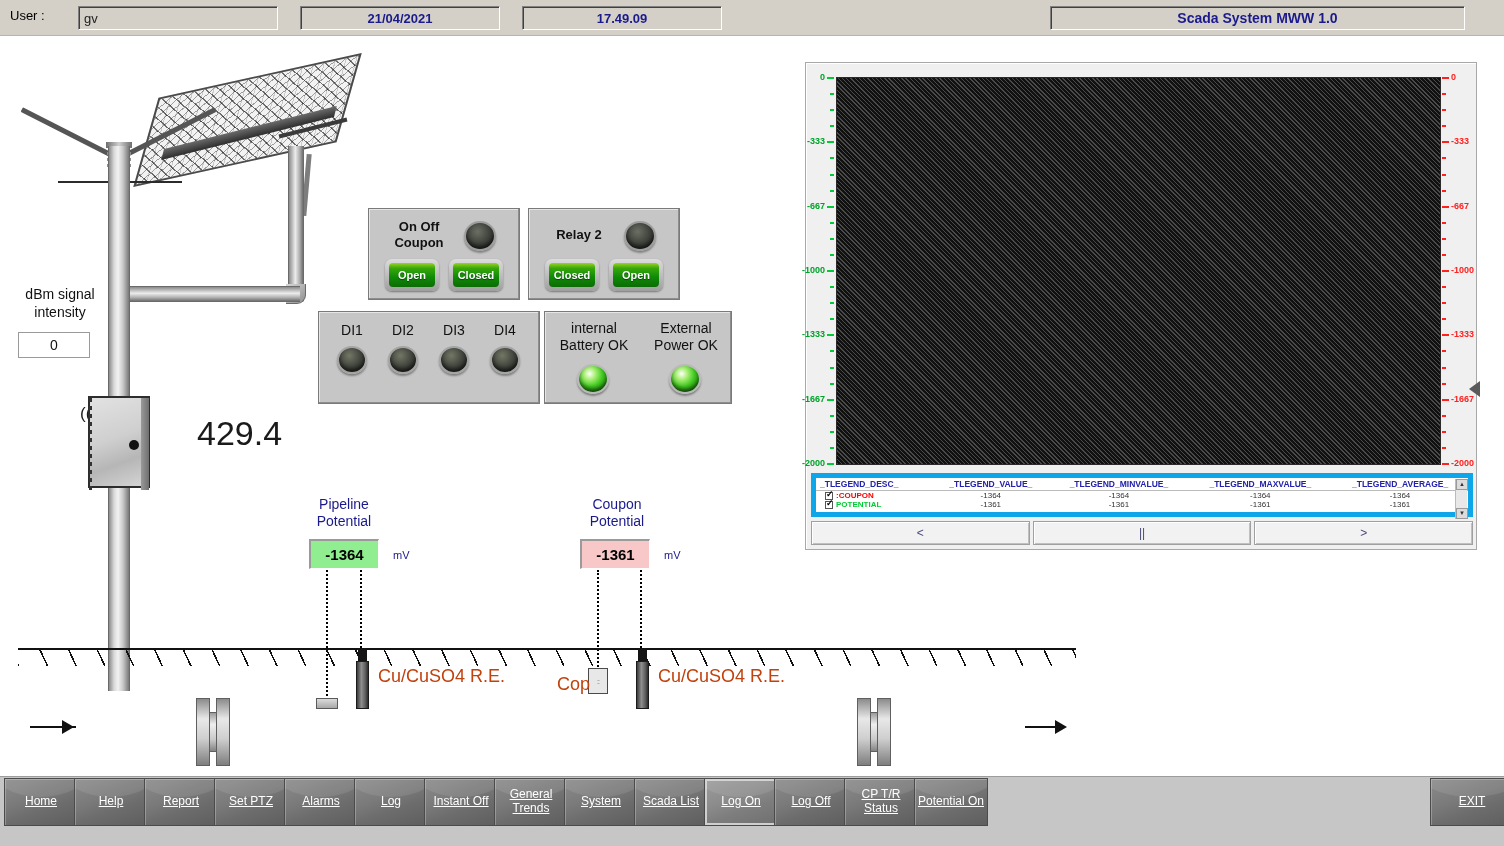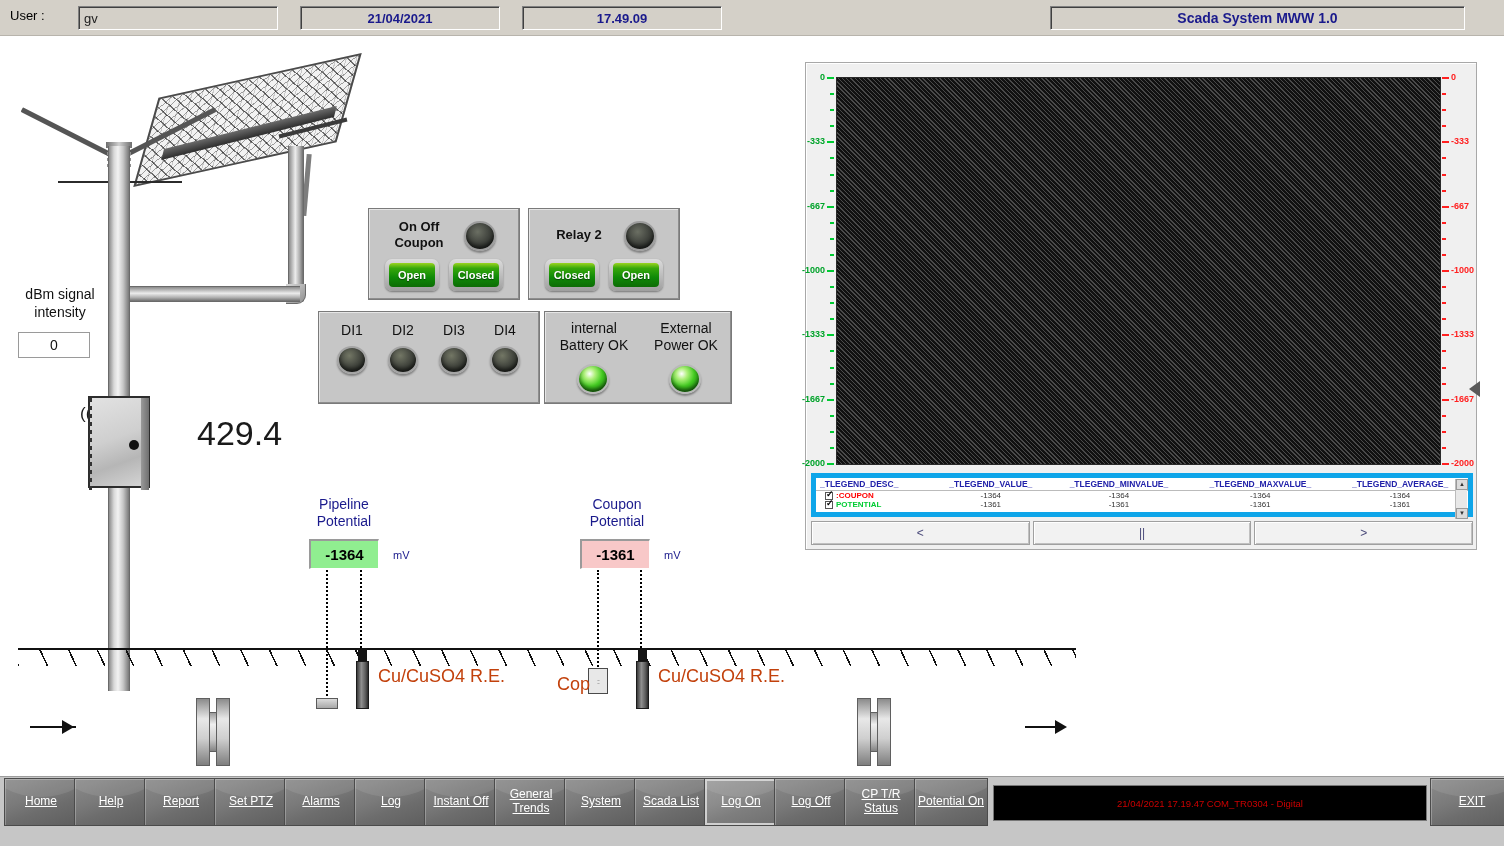--- a/index.html
+++ b/index.html
@@ -629,17 +629,14 @@
       <div class="tbtn" style="left: 844px; width: 74px;">
         <span>CP T/R<br>Status</span>
       </div>
       <div class="tbtn" style="left: 914px; width: 74px;">
         <span>Potential On</span>
       </div>
       <div class="tbtn" style="left: 1430px; width: 84px;">
         <span>EXIT</span>
       </div>
     </div>
-  <div class="alarmbar">
-    <span>21/04/2021 17.19.47 COM_TR0304 - Digital</span>
-  </div>
 
 </div>
 
 </body></html>

